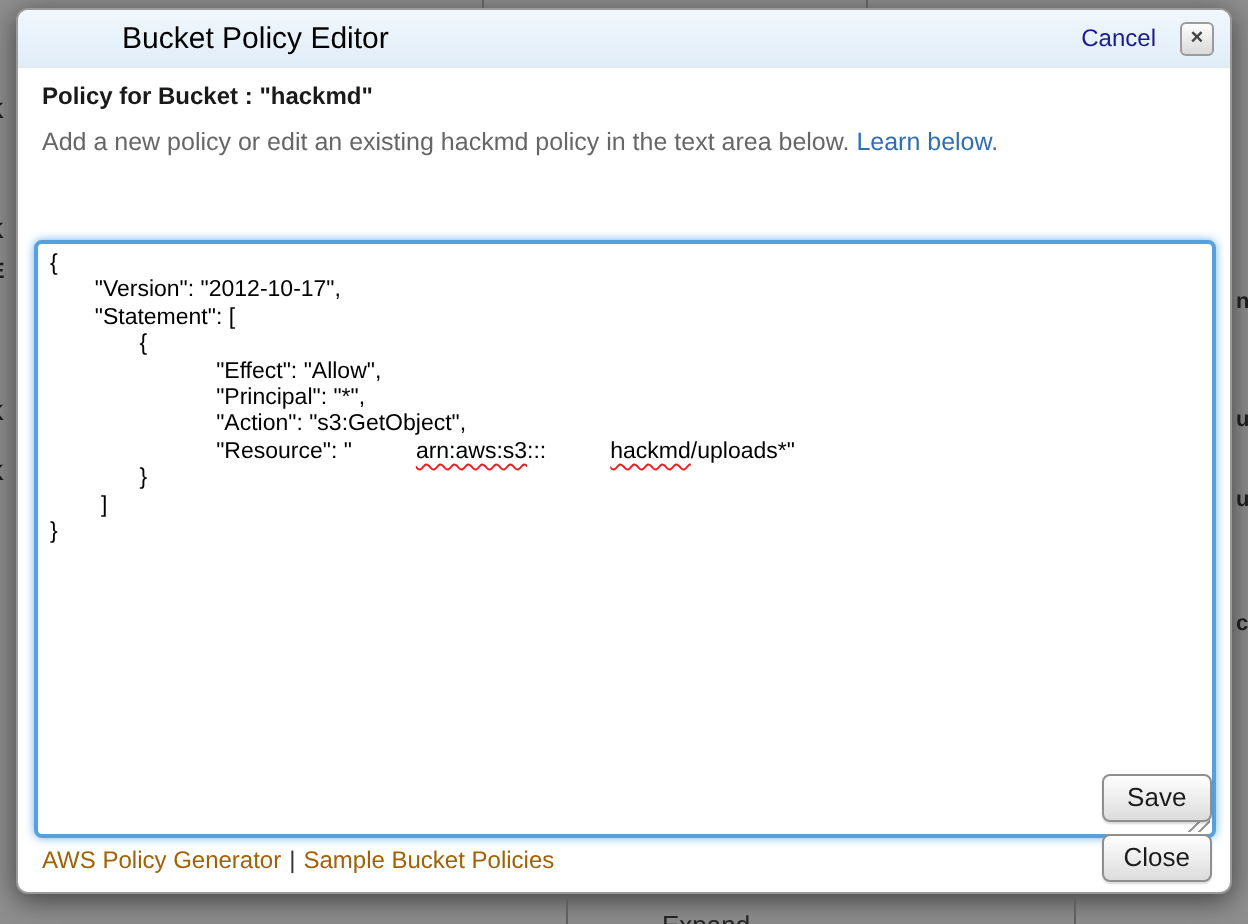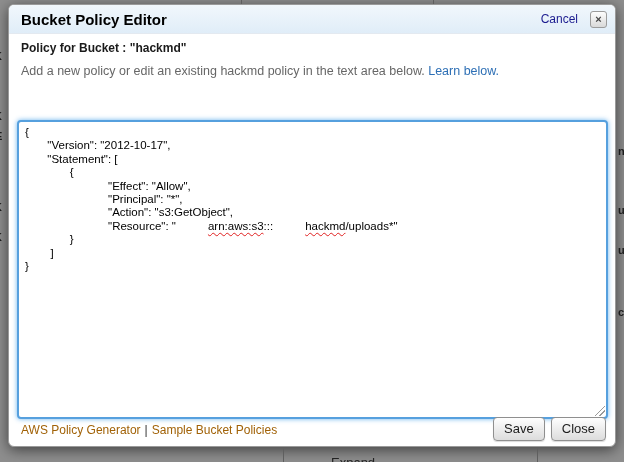--- a/index.html
+++ b/index.html
@@ -21,21 +21,21 @@
     box-shadow:0 3px 14px rgba(0,0,0,.55);
     box-sizing:border-box;
   }
   .dialog-header{
     height:29px;border-radius:5px 5px 0 0;
     background:linear-gradient(#f1f7fc,#e0edf8);
     border-bottom:1px solid #e3e9f0;
     display:flex;align-items:center;justify-content:space-between;
     padding:0 8px 0 12px;box-sizing:border-box;
   }
-  .dialog-title{font-size:15px;font-weight:bold;color:#000;}
+  .dialog-title{font-size:15px;font-weight:normal;color:#000;margin-left:40px;}
   .header-right{display:flex;align-items:center;gap:12px;}
   .cancel-link{font-size:12px;color:#1b1b8f;text-decoration:none;cursor:pointer;}
   .x-button{
     width:17px;height:17px;box-sizing:border-box;
     border:1px solid #9b9b9b;border-radius:3px;
     background:linear-gradient(#fdfdfd,#d9d9d9);
     color:#444;font-size:11px;font-weight:bold;line-height:15px;text-align:center;
     cursor:pointer;padding:0;
   }
   .bucket-title{
@@ -74,21 +74,21 @@
     cursor:nwse-resize;
   }
 
   
   .footer-links{
     position:absolute;left:12px;bottom:9px;font-size:12px;color:#222;white-space:nowrap;
   }
   .footer-links a{color:#a16207;cursor:pointer;}
   .link-sep{color:#333;margin:0 4px;}
   .footer-buttons{
-    position:absolute;right:9px;bottom:5px;display:flex;gap:6px;
+    position:absolute;right:9px;bottom:5px;display:flex;gap:6px;flex-direction:column;
   }
   .btn{
     font-family:"Liberation Sans",sans-serif;font-size:13px;color:#1c1c1c;
     padding:3px 10px 4px 10px;border:1px solid #8f8f8f;border-radius:4px;
     background:linear-gradient(#fefefe,#dcdcdc);
     box-shadow:0 1px 1px rgba(0,0,0,.15);cursor:pointer;
   }
 </style>
 </head>
 <body>

